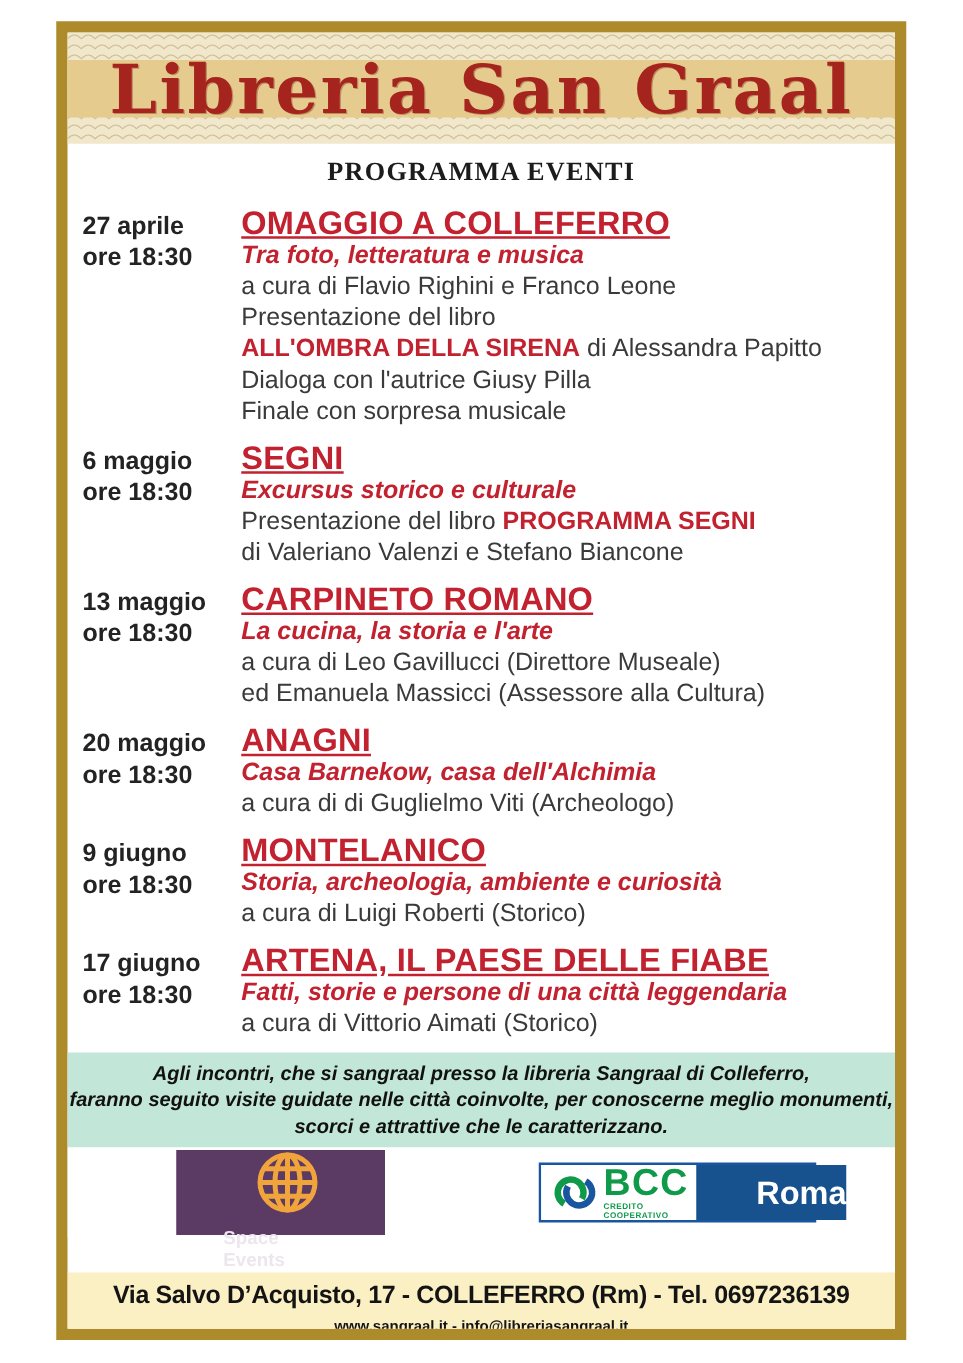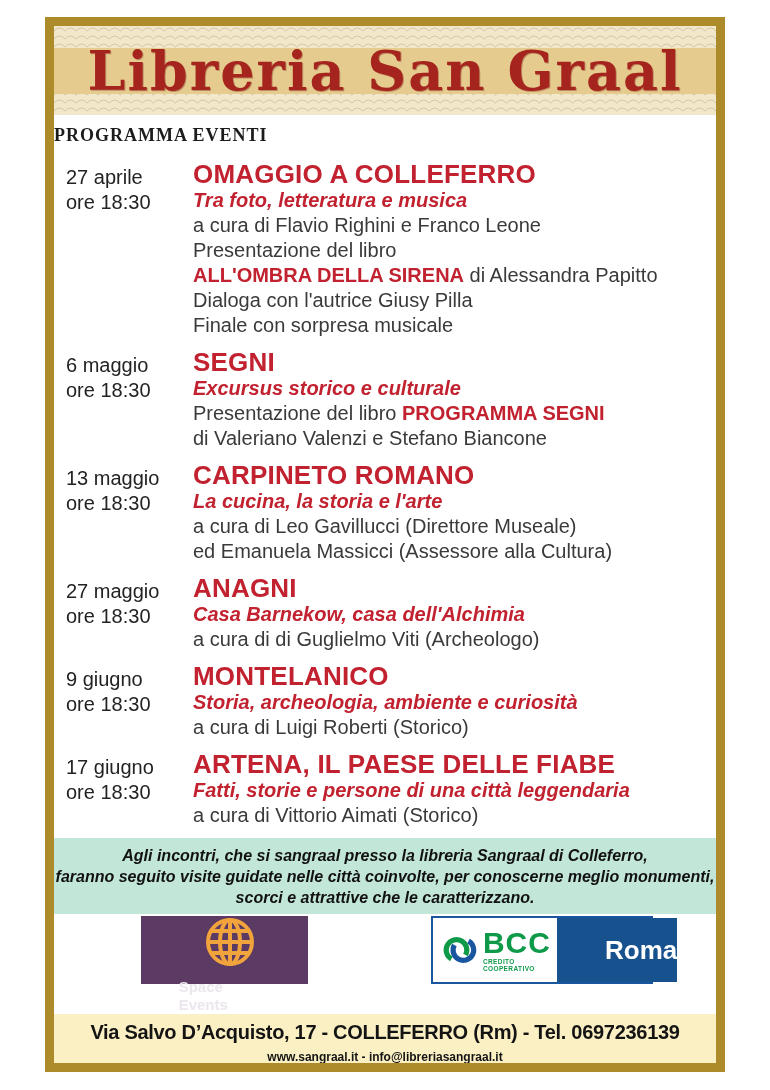--- a/index.html
+++ b/index.html
@@ -31,37 +31,37 @@
     position:absolute;inset:0;
     display:flex;align-items:center;justify-content:center;
     font-family:"DejaVu Serif", serif;
     font-weight:bold;font-size:54px;letter-spacing:2px;
     color:var(--title-red);
     text-shadow:1px 1px 0 rgba(120,24,16,.35);
     white-space:nowrap;
   }
   
   .program-title{
-    margin:10px 0 0 0;text-align:left;
+    margin:10px 0 0 0;text-align:center;
     font-family:"Liberation Serif", serif;
-    font-weight:bold;font-size:18px;letter-spacing:1px;
+    font-weight:bold;font-size:21px;letter-spacing:1px;
     color:#1c1c1c;
   }
   
   .events{margin-top:14px;padding-left:12px;flex:0 0 auto;}
   .event{display:flex;margin-bottom:10px;}
   .event-date{flex:0 0 127px;padding-top:5px;}
   .date-day,.date-time{
-    font-weight:normal;font-size:20px;line-height:25px;color:#232323;
+    font-weight:bold;font-size:20px;line-height:25px;color:#232323;
     white-space:nowrap;
   }
   .event-body{flex:1 1 auto;min-width:0;}
   .event-title{
     font-weight:bold;font-size:26px;line-height:28px;
-    color:var(--event-red);letter-spacing:.2px;white-space:nowrap;
+    color:var(--event-red);letter-spacing:.2px;white-space:nowrap;text-decoration:underline;
   }
   .event-subtitle{
     font-weight:bold;font-style:italic;font-size:20px;line-height:25px;
     color:var(--event-red);white-space:nowrap;
   }
   .event-line{font-size:20px;line-height:25px;color:var(--ink);white-space:nowrap;}
   .seg-plain{color:var(--ink);}
   .seg-red{color:var(--event-red);font-weight:bold;}
   
   .notice-band{
@@ -82,21 +82,21 @@
   .space-logo{
     margin-left:87px;width:167px;height:68px;
     background:var(--purple);
     display:flex;align-items:center;gap:10px;padding:0;
     box-sizing:border-box;
     flex-direction:column;
   }
   .space-logo .globe{margin-left:10px;flex:0 0 auto;}
   .space-lines{color:#ece6ee;font-weight:bold;font-size:15px;line-height:18px;}
   .bcc-logo{
-    margin-left:123px;width:222px;height:68px;
+    margin-left:123px;width:222px;height:48px;
     display:flex;box-sizing:border-box;
     border:2px solid var(--bcc-blue);
     background:#fff;
   }
   .bcc-left{
     flex:1 1 auto;display:flex;align-items:center;gap:4px;
     padding-left:8px;background:#fff;
   }
   .bcc-text{display:flex;flex-direction:column;align-items:flex-start;}
   .bcc-name{
@@ -182,21 +182,21 @@
         </div>
         <div class="event-body">
           <div class="event-title">CARPINETO ROMANO</div>
           <div class="event-subtitle">La cucina, la storia e l'arte</div>
           <div class="event-line"><span class="seg-plain">a cura di Leo Gavillucci (Direttore Museale)</span></div>
           <div class="event-line"><span class="seg-plain">ed Emanuela Massicci (Assessore alla Cultura)</span></div>
         </div>
       </div>
       <div class="event">
         <div class="event-date">
-          <div class="date-day">27 maggio</div>
+          <div class="date-day">20 maggio</div>
           <div class="date-time">ore 18:30</div>
         </div>
         <div class="event-body">
           <div class="event-title">ANAGNI</div>
           <div class="event-subtitle">Casa Barnekow, casa dell'Alchimia</div>
           <div class="event-line"><span class="seg-plain">a cura di di Guglielmo Viti (Archeologo)</span></div>
         </div>
       </div>
       <div class="event">
         <div class="event-date">

